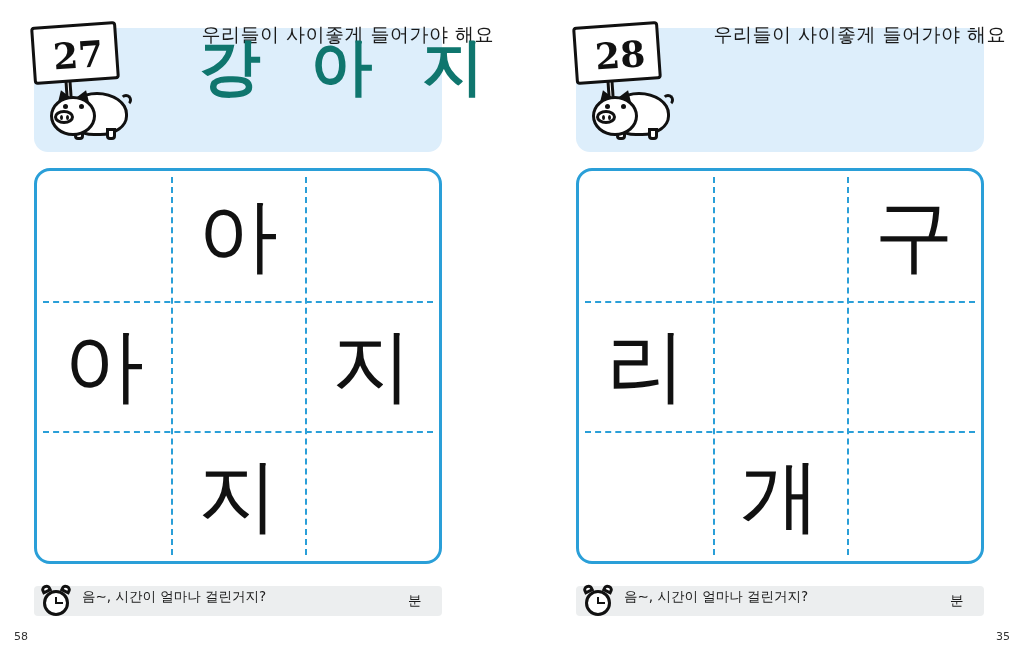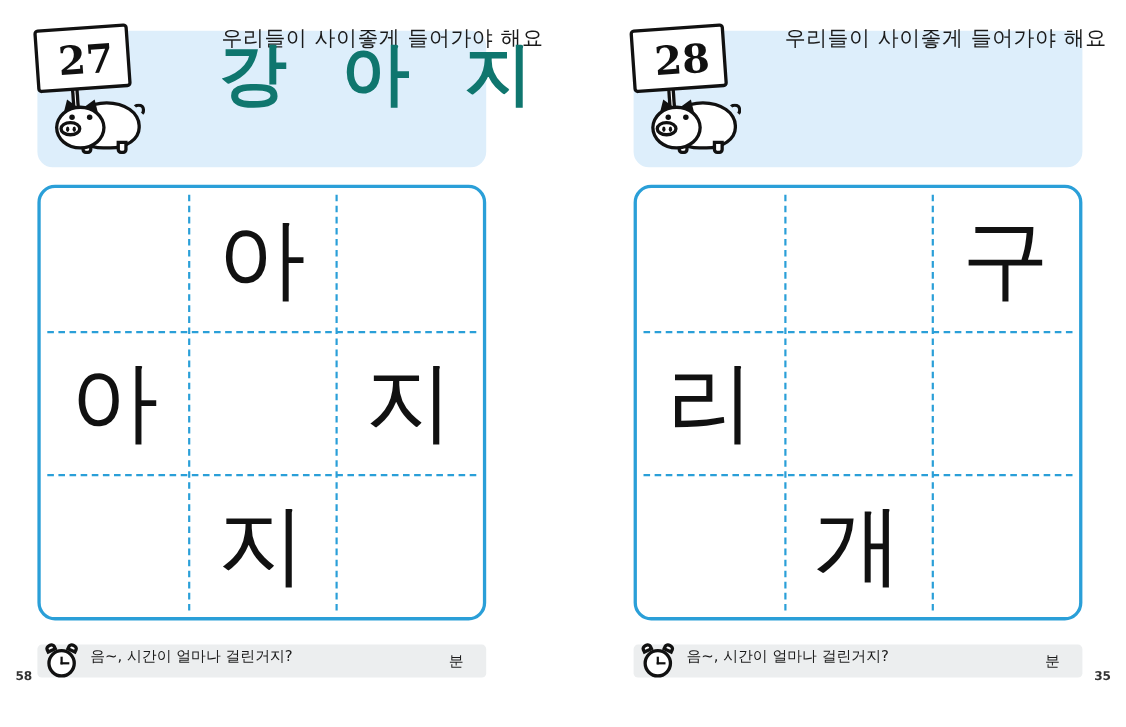--- a/index.html
+++ b/index.html
@@ -326,25 +326,24 @@
     top: 592px;
     right: 0;
     font-size: 13.5px;
     color: #1a1a1a;
     font-family: "DejaVu Sans", sans-serif;
   }
   .page.left .footer-unit { left: 408px; }
   .page.right .footer-unit { left: 438px; }
   .page-number {
     position: absolute;
-    top: 608px;
+    top: 630px;
     font-size: 11px;
     color: #333;
     font-family: "DejaVu Sans", sans-serif;
-    font-weight: bold;
   }
   .page.left .page-number { left: 14px; }
   .page.right .page-number { right: 14px; }
 </style>
 </head>
 <body>
 
 <div class="spread">
 
   <div class="page left">

